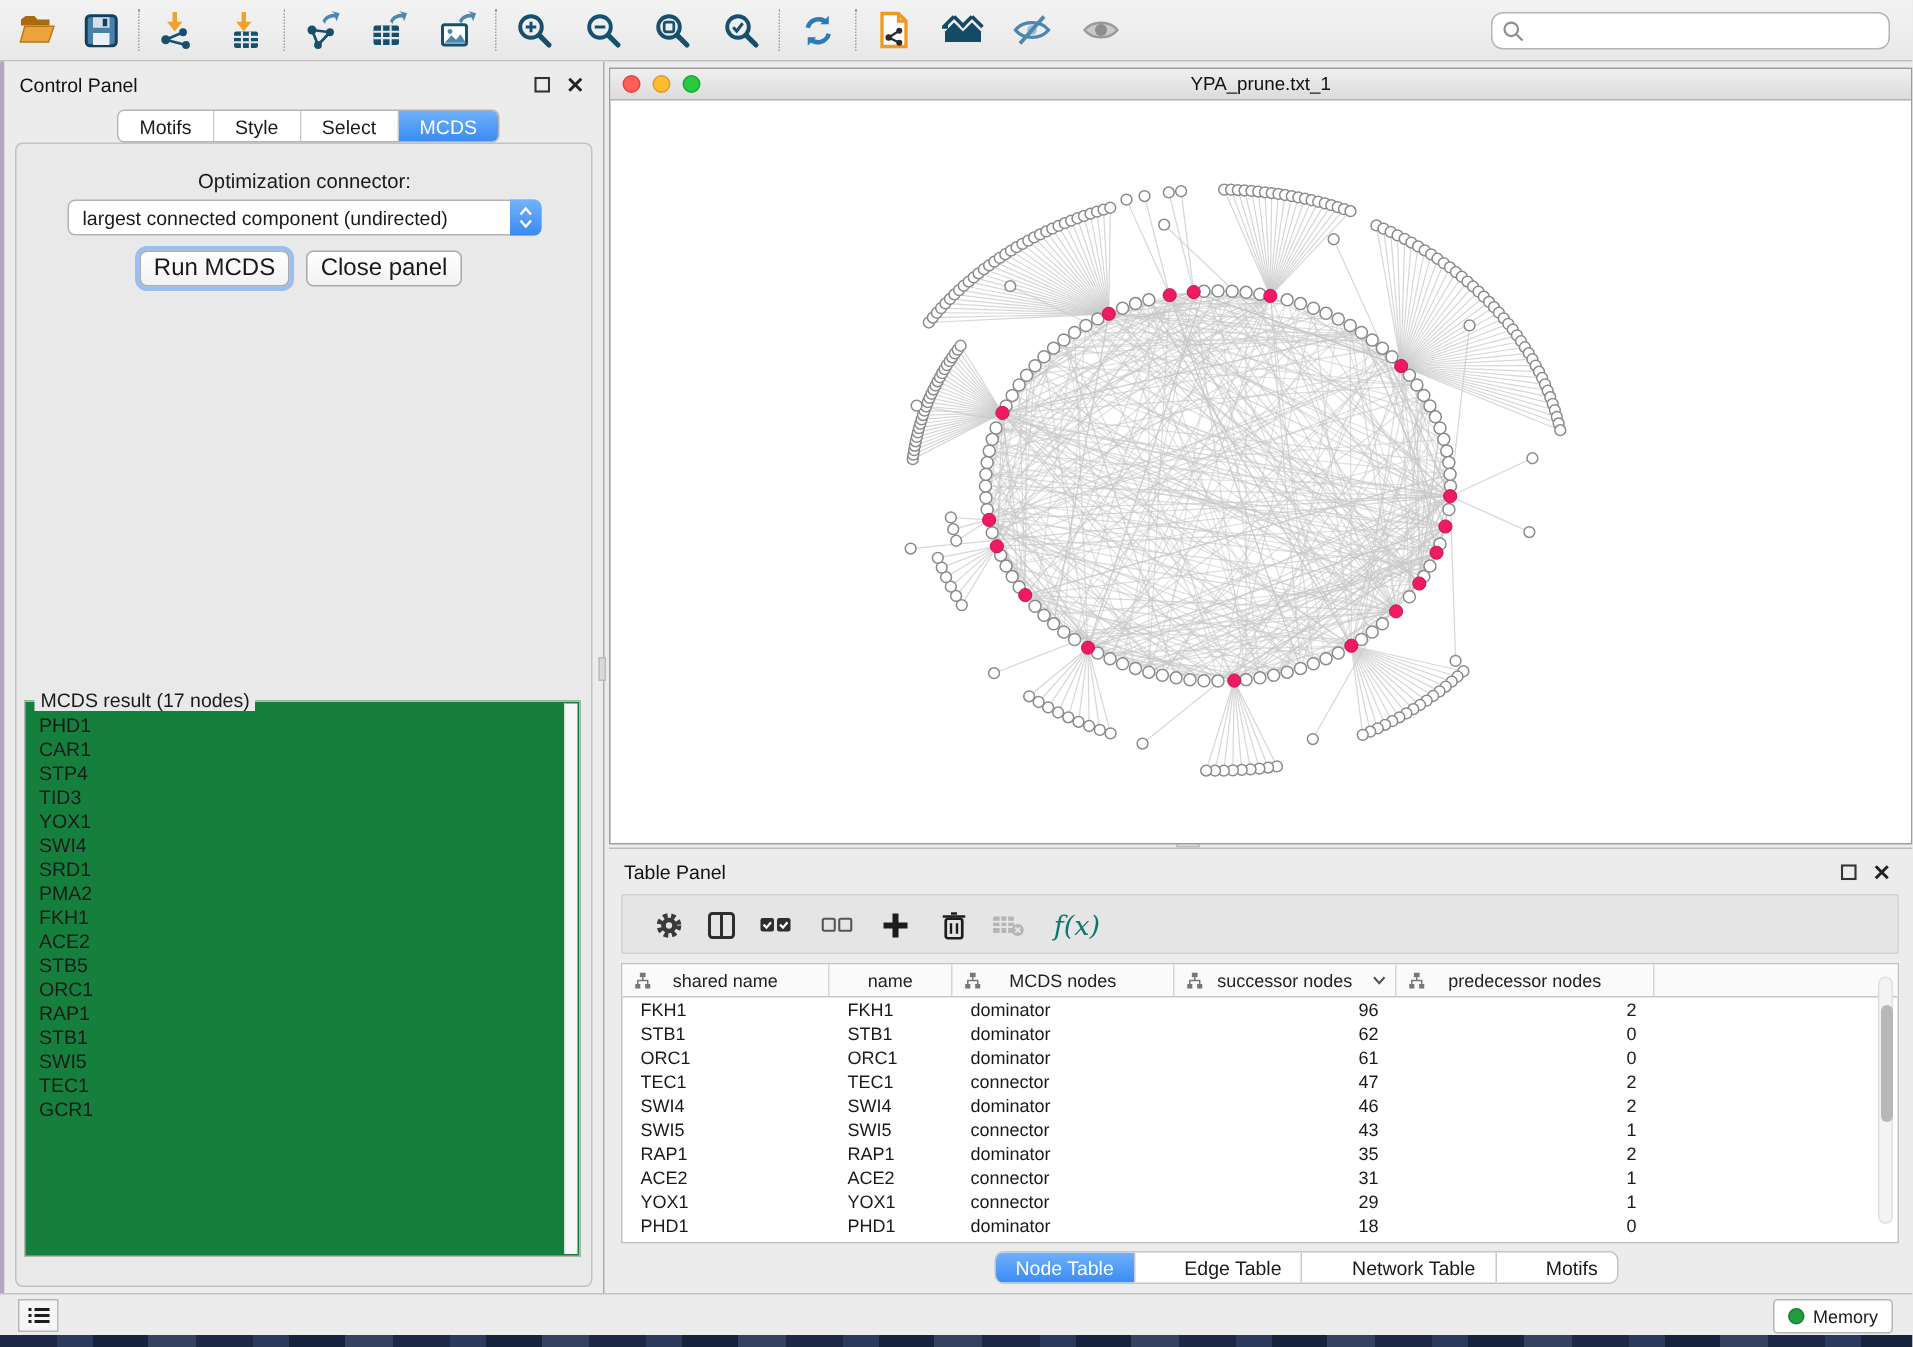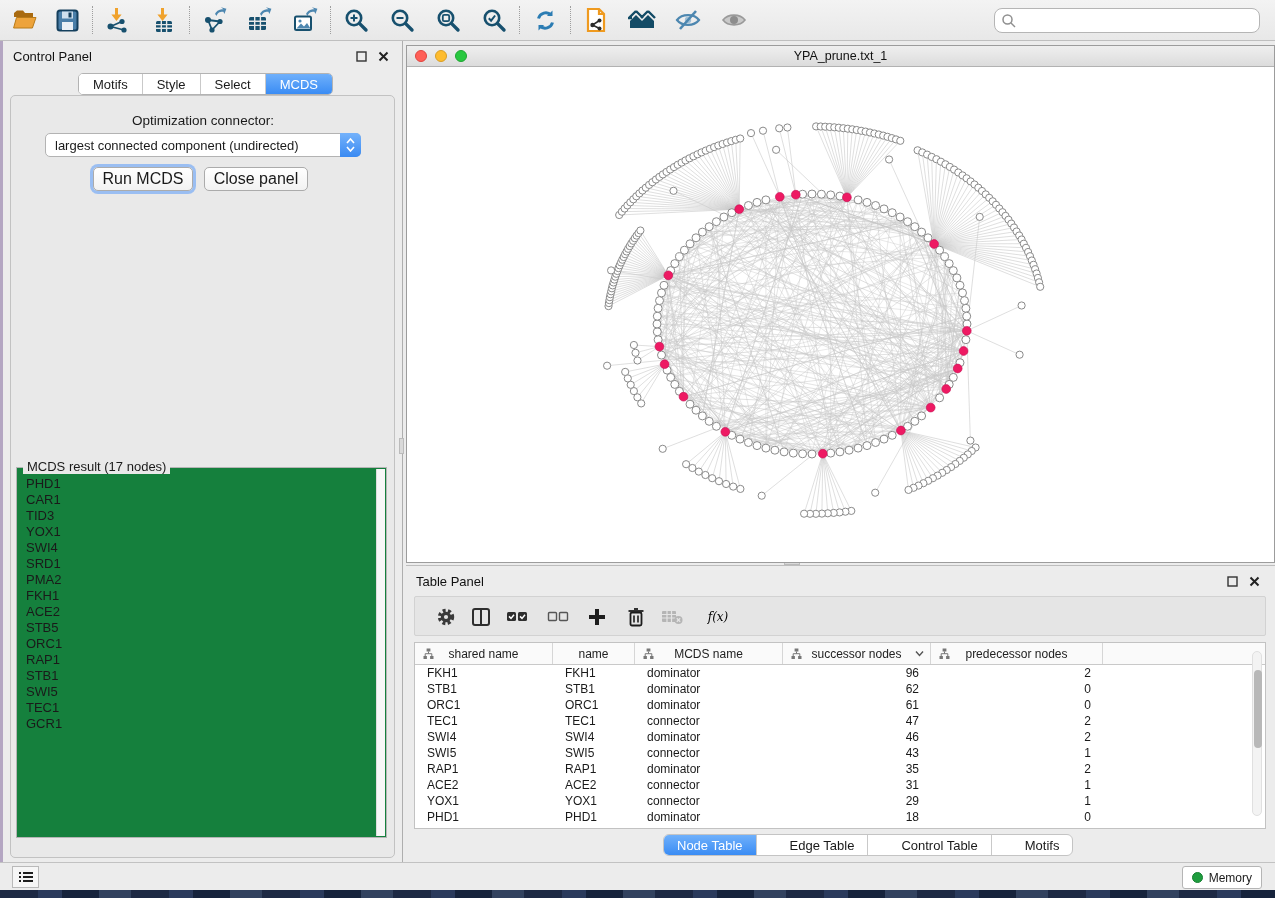--- a/index.html
+++ b/index.html
@@ -279,20 +279,21 @@
   </div>
 
   <div class="btn" id="run-btn">Run MCDS</div>
   <div class="btn" id="closep-btn">Close panel</div>
 
   <div class="groupbox">
     <span class="gtitle">MCDS result (17 nodes)</span>
     <div id="mcds-list">
         <div class="li">PHD1</div>
         <div class="li">CAR1</div>
+        <div class="li">STP4</div>
         <div class="li">TID3</div>
         <div class="li">YOX1</div>
         <div class="li">SWI4</div>
         <div class="li">SRD1</div>
         <div class="li">PMA2</div>
         <div class="li">FKH1</div>
         <div class="li">ACE2</div>
         <div class="li">STB5</div>
         <div class="li">ORC1</div>
         <div class="li">RAP1</div>
@@ -1245,21 +1246,21 @@
         </svg>
     </span>
     <span class="tpi" style="left:244px">
       <svg width="22" height="16" viewBox="0 0 22 16">
           <rect x="1" y="2" width="14" height="11" rx="1" fill="#b5b5b5"></rect>
           <path d="M1 5.5h14M1 9h14M6 2v11M10.5 2v11" stroke="#e5e5e5" stroke-width="1.2"></path>
           <circle cx="17.5" cy="11" r="4" fill="#b5b5b5"></circle>
           <path d="M15.8 9.3l3.4 3.4M19.2 9.3l-3.4 3.4" stroke="#e5e5e5" stroke-width="1.3"></path>
         </svg>
     </span>
-    <span class="tpi" style="left:283px; width:40px; font-family:'DejaVu Serif',serif; font-style:italic; font-size:12px; color:#000000">f(x)</span>
+    <span class="tpi" style="left:283px; width:40px; font-family:'DejaVu Serif',serif; font-style:italic; font-size:18px; color:#0f766e">f(x)</span>
   </div>
 
   <div id="node-table">
     <div id="thead">
         <div class="th" style="width: 138px;">
           <svg class="tree" width="11" height="12" viewBox="0 0 11 12">
             <rect x="3.6" y="0.5" width="3.8" height="3" fill="#777"></rect>
             <rect x="0.5" y="8" width="3.4" height="3" fill="#777"></rect>
             <rect x="7.1" y="8" width="3.4" height="3" fill="#777"></rect>
             <path d="M5.5 3.5v2.2M2.2 8V5.7h6.6V8" stroke="#777" fill="none"></path>
@@ -1269,21 +1270,21 @@
         <div class="th" style="width: 82px;">
           <span>name</span>
         </div>
         <div class="th" style="width: 148px;">
           <svg class="tree" width="11" height="12" viewBox="0 0 11 12">
             <rect x="3.6" y="0.5" width="3.8" height="3" fill="#777"></rect>
             <rect x="0.5" y="8" width="3.4" height="3" fill="#777"></rect>
             <rect x="7.1" y="8" width="3.4" height="3" fill="#777"></rect>
             <path d="M5.5 3.5v2.2M2.2 8V5.7h6.6V8" stroke="#777" fill="none"></path>
           </svg>
-          <span>MCDS name</span>
+          <span>MCDS nodes</span>
         </div>
         <div class="th" style="width: 148px;">
           <svg class="tree" width="11" height="12" viewBox="0 0 11 12">
             <rect x="3.6" y="0.5" width="3.8" height="3" fill="#777"></rect>
             <rect x="0.5" y="8" width="3.4" height="3" fill="#777"></rect>
             <rect x="7.1" y="8" width="3.4" height="3" fill="#777"></rect>
             <path d="M5.5 3.5v2.2M2.2 8V5.7h6.6V8" stroke="#777" fill="none"></path>
           </svg>
           <span>successor nodes</span>
           <svg class="sort" width="9" height="7" viewBox="0 0 9 7">
@@ -1374,21 +1375,21 @@
         </div>
       </div>
     <div id="tbl-scroll">
       <div id="tbl-thumb"></div>
     </div>
   </div>
 
   <div id="tp-tabs">
     <div class="tp-tab active">Node Table</div>
     <div class="tp-tab">Edge Table</div>
-    <div class="tp-tab">Control Table</div>
+    <div class="tp-tab">Network Table</div>
     <div class="tp-tab">Motifs</div>
   </div>
 </div>
 
 <div id="status-bar">
   <div id="list-btn">
     <svg width="16" height="14" viewBox="0 0 16 14">
       <g stroke="#1d1d1d" stroke-width="2">
           <line x1="5" y1="3" x2="15" y2="3"></line>
           <line x1="5" y1="7" x2="15" y2="7"></line>

